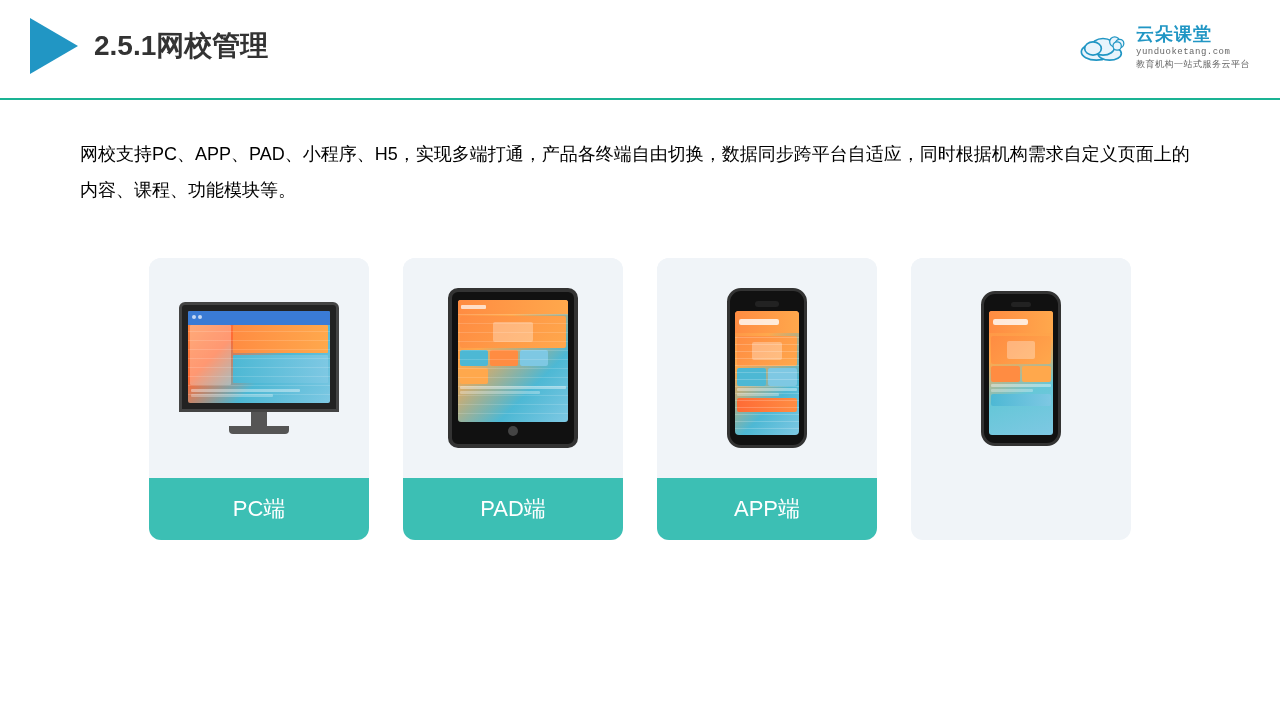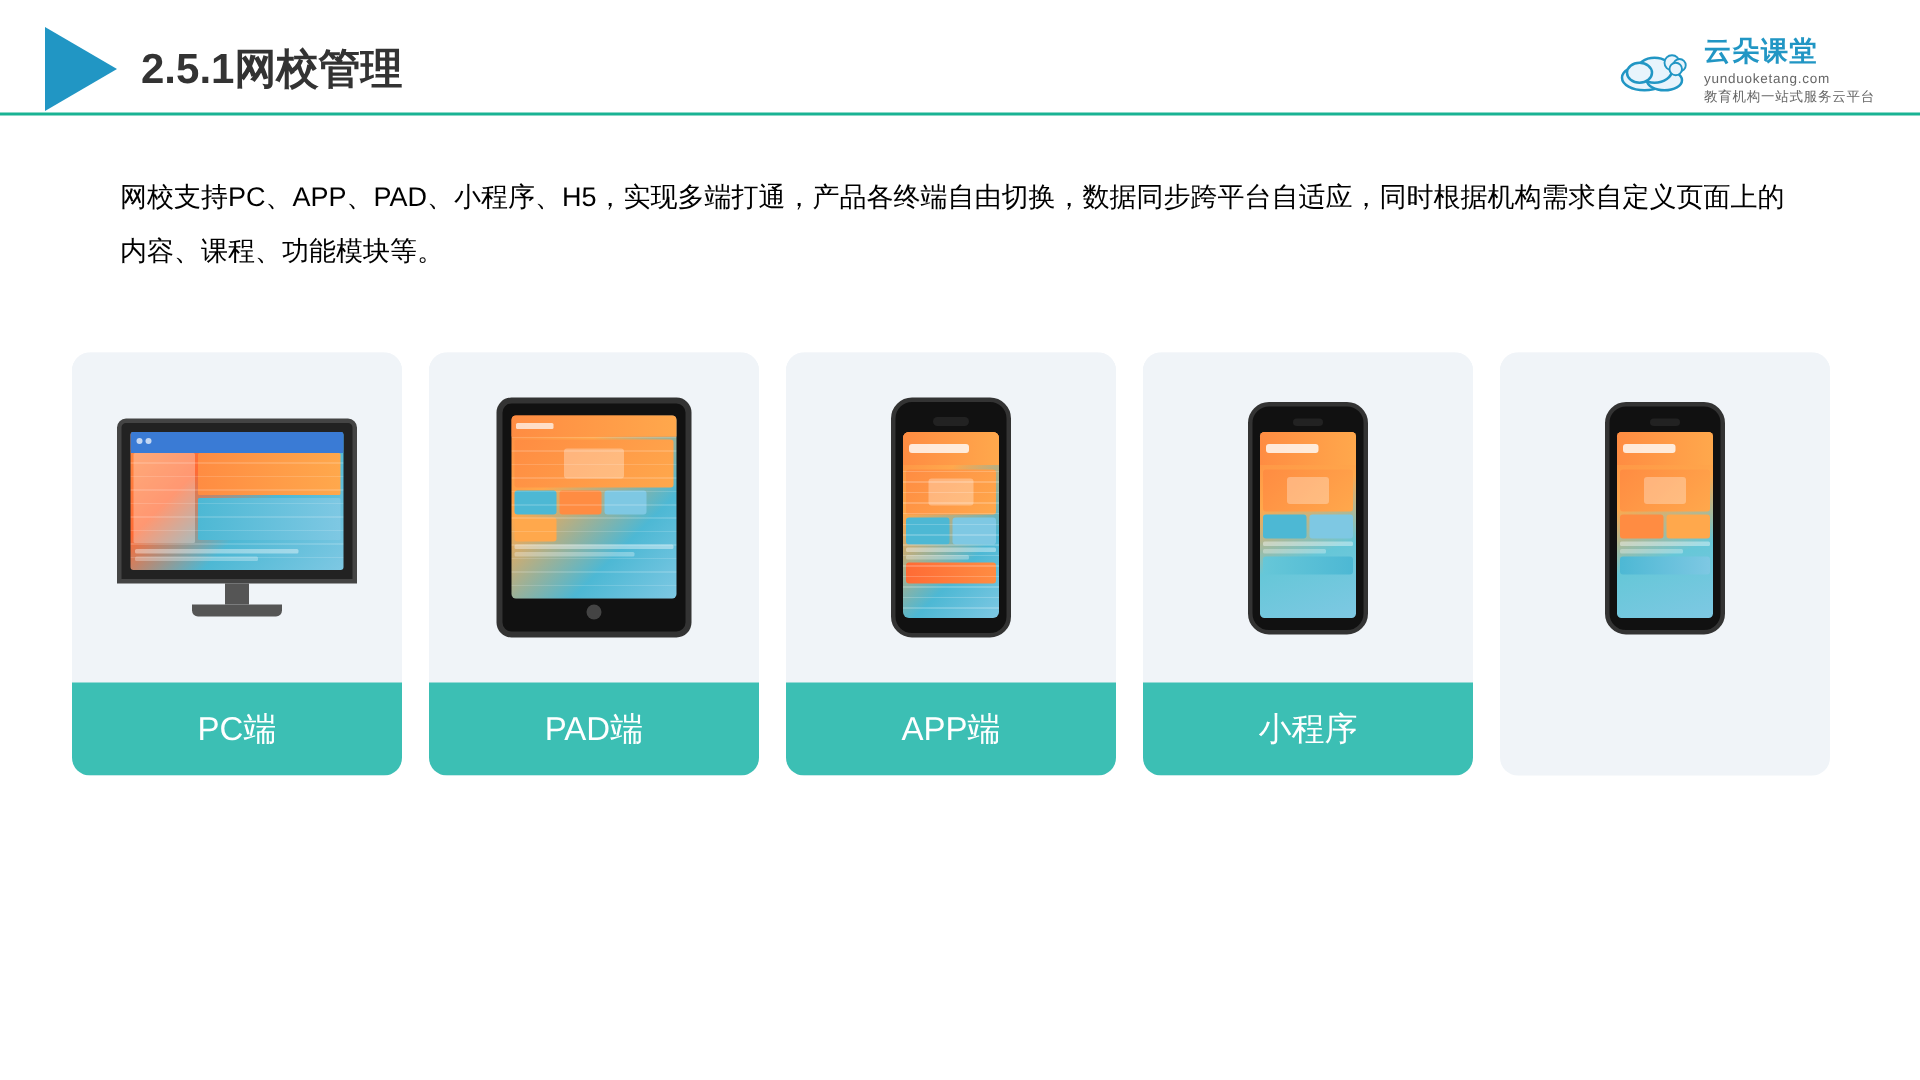--- a/index.html
+++ b/index.html
@@ -10,21 +10,21 @@
       font-family: 'Microsoft YaHei', 'PingFang SC', sans-serif;
       overflow: hidden;
       position: relative;
     }
 
     
     .header {
       display: flex;
       align-items: center;
       justify-content: space-between;
-      padding: 18px 30px 1px 30px;
+      padding: 18px 30px 24px 30px;
       border-bottom: 2px solid #1ab394;
     }
     .header-left {
       display: flex;
       align-items: center;
       gap: 16px;
     }
     .logo-triangle {
       width: 0;
       height: 0;
@@ -39,20 +39,21 @@
     }
     .header-right {
       display: flex;
       flex-direction: column;
       align-items: center;
     }
     .cloud-logo {
       display: flex;
       align-items: center;
       gap: 8px;
+      font-family: Liberation Mono, monospace;
     }
     .cloud-icon {
       width: 50px;
       height: 36px;
     }
     .logo-text-block {
       display: flex;
       flex-direction: column;
       align-items: flex-start;
     }
@@ -73,23 +74,23 @@
     .description {
       padding: 36px 80px 20px 80px;
       font-size: 18px;
       color: #000000;
       line-height: 2;
     }
 
     
     .cards-container {
       display: flex;
-      gap: 18px;
+      gap: 34px;
       padding: 20px 60px 30px 60px;
-      justify-content: flex-end;
+      justify-content: center;
       margin-top: 10px;
     }
 
     .card {
       background: #f0f4f8;
       border-radius: 12px;
       width: 220px;
       display: flex;
       flex-direction: column;
       align-items: center;
@@ -432,60 +433,35 @@
               <div style="height:3px; background:rgba(255,255,255,0.4); border-radius:1px;"></div>
               <div style="height:3px; background:rgba(255,255,255,0.3); border-radius:1px; width:70%;"></div>
               <div style="height:14px; background:linear-gradient(90deg,#ff6b35,#ff8c42); border-radius:2px;"></div>
             </div>
           </div>
         </div>
       </div>
     </div>
     <div class="card-label">APP端</div>
   </div>
+
 
   <div class="card">
     <div class="card-image-area">
       <div class="mini-phone">
         <div class="mini-phone-notch"></div>
         <div class="mini-phone-screen">
           <div style="height:22px; background:linear-gradient(90deg,#ff8c42,#ffa84c); display:flex; align-items:center; padding:0 4px;">
             <div style="width:35px; height:6px; background:rgba(255,255,255,0.8); border-radius:2px;"></div>
           </div>
           <div style="padding:3px 2px; display:flex; flex-direction:column; gap:2px;">
             <div style="height:28px; background:linear-gradient(135deg,#ff8c42,#ffa84c); border-radius:2px; display:flex; align-items:center; justify-content:center;">
               <div style="width:28px; height:18px; background:rgba(255,255,255,0.3); border-radius:2px;"></div>
             </div>
             <div style="display:flex; gap:2px;">
-              <div style="flex:1; height:16px; background:#4db8d4; border-radius:2px;"></div>
-              <div style="flex:1; height:16px; background:#7ec8e3; border-radius:2px;"></div>
-            </div>
-            <div style="height:3px; background:rgba(255,255,255,0.4); border-radius:1px;"></div>
-            <div style="height:3px; background:rgba(255,255,255,0.3); border-radius:1px; width:70%;"></div>
-            <div style="height:12px; background:linear-gradient(90deg,#66c7d8,#4db8d4); border-radius:2px;"></div>
-          </div>
-        </div>
-      </div>
-    </div>
-    <div class="card-label">小程序</div>
-  </div>
-
-  <div class="card">
-    <div class="card-image-area">
-      <div class="mini-phone">
-        <div class="mini-phone-notch"></div>
-        <div class="mini-phone-screen">
-          <div style="height:22px; background:linear-gradient(90deg,#ff8c42,#ffa84c); display:flex; align-items:center; padding:0 4px;">
-            <div style="width:35px; height:6px; background:rgba(255,255,255,0.8); border-radius:2px;"></div>
-          </div>
-          <div style="padding:3px 2px; display:flex; flex-direction:column; gap:2px;">
-            <div style="height:28px; background:linear-gradient(135deg,#ff8c42,#ffa84c); border-radius:2px; display:flex; align-items:center; justify-content:center;">
-              <div style="width:28px; height:18px; background:rgba(255,255,255,0.3); border-radius:2px;"></div>
-            </div>
-            <div style="display:flex; gap:2px;">
               <div style="flex:1; height:16px; background:#ff8c42; border-radius:2px;"></div>
               <div style="flex:1; height:16px; background:#ffa84c; border-radius:2px;"></div>
             </div>
             <div style="height:3px; background:rgba(255,255,255,0.4); border-radius:1px;"></div>
             <div style="height:3px; background:rgba(255,255,255,0.3); border-radius:1px; width:70%;"></div>
             <div style="height:12px; background:linear-gradient(90deg,#4db8d4,#7ec8e3); border-radius:2px;"></div>
           </div>
         </div>
       </div>
     </div>

